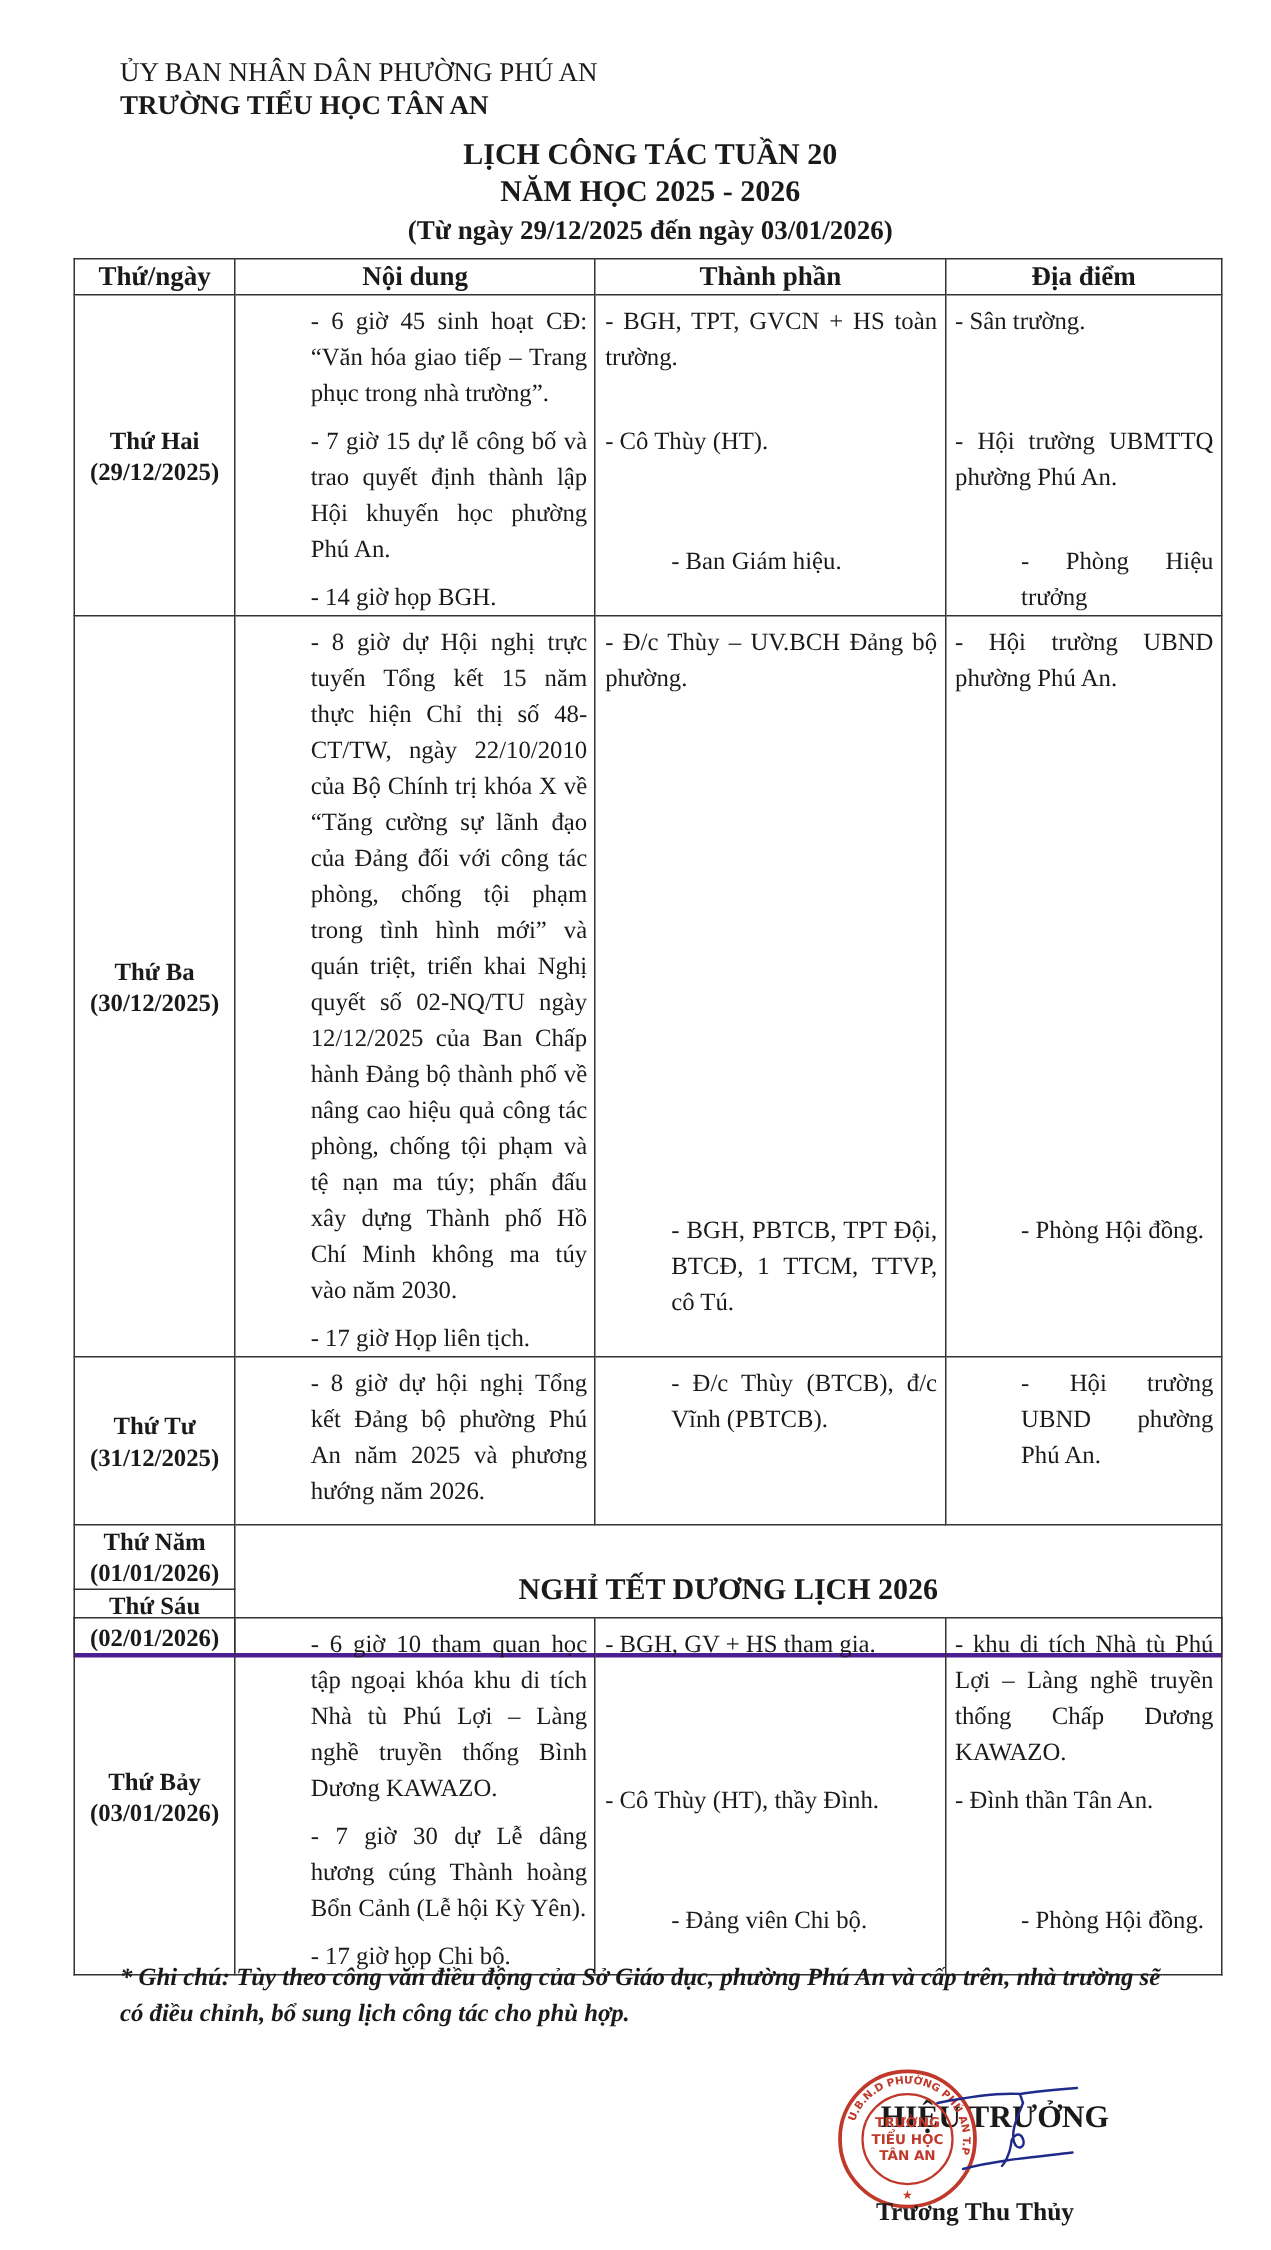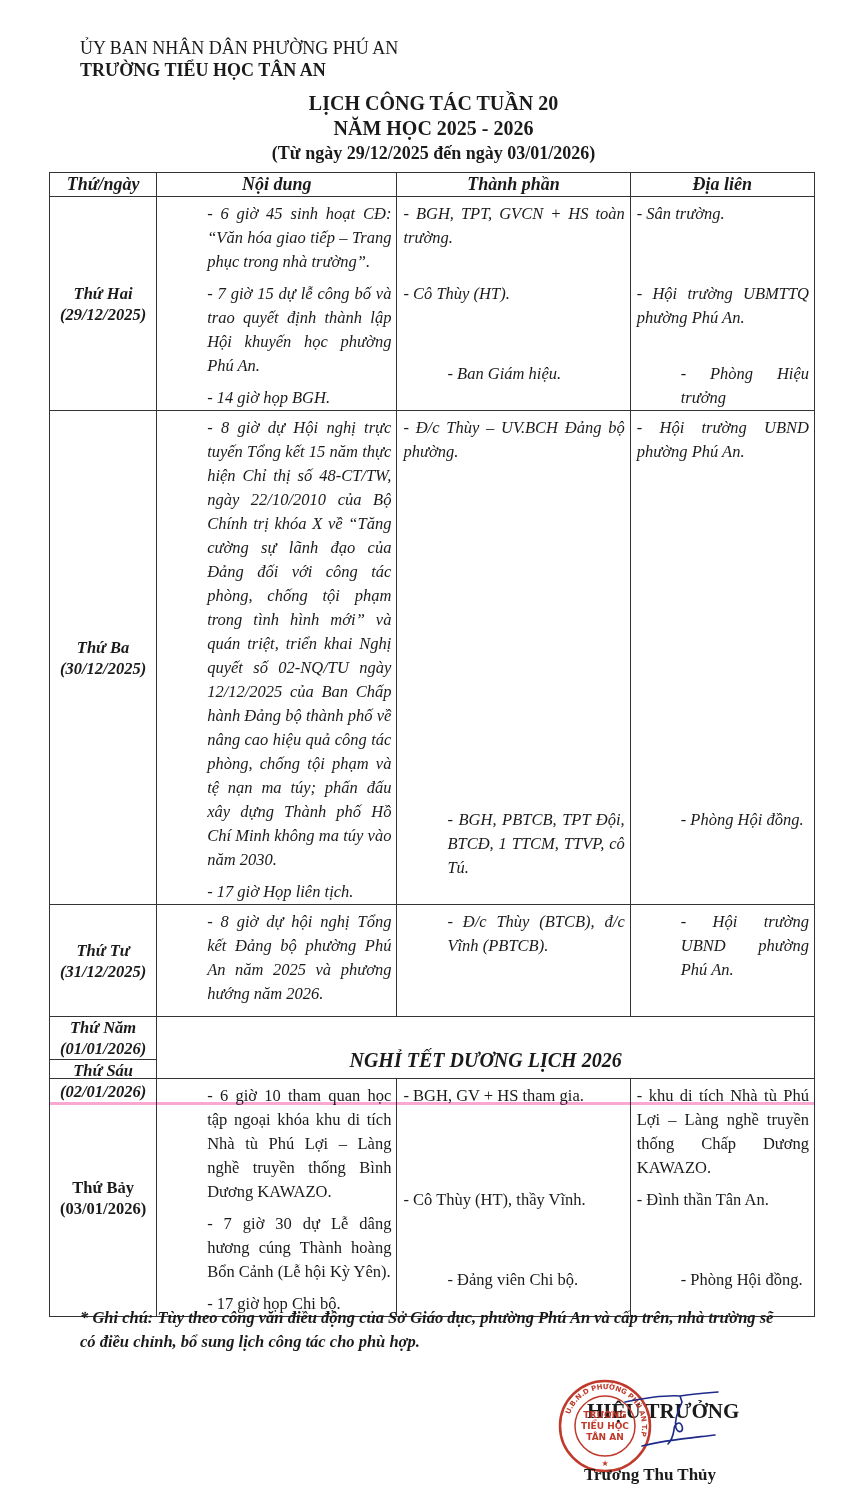--- a/index.html
+++ b/index.html
@@ -15,21 +15,21 @@
   table.sched { position:absolute; left:49px; width:766px; border-collapse:collapse;
                 table-layout:fixed; font-size:16.5px; line-height:24px; }
   table.sched td, table.sched th { border:1.5px solid #333; vertical-align:top; padding:0; }
   table.sched th { font-weight:bold; font-size:18px; height:23px; line-height:22px; text-align:center; }
   .c1 { width:107px; } .c2 { width:240px; } .c3 { width:233px; } .c4 { width:184px; }
   td.day { vertical-align:middle !important; text-align:center; font-weight:bold; font-size:16.5px; line-height:21px; }
   .cell { padding:5px 5px 0 6px; }
   .item { text-align:justify; text-align-last:left; margin-bottom:8px;margin-left:44px; }
   .item:last-child { margin-bottom:0; }
   td.holiday { vertical-align:middle !important; text-align:center; font-weight:bold; font-size:20px; }
-  table.tA { top:172px; border-bottom:3px solid #f9a8d4;font-style:italic; }
+  table.tA { top:172px; border-bottom:3px solid #4c1d95; }
   table.tB { top:1078px; }
 
   .note { position:absolute; left:80px; top:1306px; width:700px; font-size:16.5px;
           font-weight:bold; font-style:italic; line-height:24px; }
   .sig-title { position:absolute; left:587px; top:1354px; font-size:21px; font-weight:bold;margin-top:45px; }
   .stamp { position:absolute; left:557px; top:1378px; width:96px; height:96px; }
   .signature { position:absolute; left:620px; top:1390px; width:100px; height:60px; }
   .sig-name { position:absolute; left:584px; top:1465px; font-size:17px; font-weight:bold; }
 </style>
 </head>
@@ -47,21 +47,21 @@
       <col class="c1">
       <col class="c2">
       <col class="c3">
       <col class="c4">
     </colgroup>
   <tbody>
       <tr>
     <th>Thứ/ngày</th>
     <th>Nội dung</th>
     <th>Thành phần</th>
-    <th>Địa liên</th>
+    <th>Địa điểm</th>
   </tr>
 
   <tr style="height:197px;">
     <td class="day">
       <div>Thứ Hai</div>
       <div>(29/12/2025)</div>
     </td>
     <td>
           <div class="cell">
       <div class="item">- 6 giờ 45 sinh hoạt CĐ: “Văn hóa giao tiếp – Trang phục trong nhà trường”.</div>
@@ -165,21 +165,21 @@
     <td>
           <div class="cell">
       <div class="item">- 6 giờ 10 tham quan học tập ngoại khóa khu di tích Nhà tù Phú Lợi – Làng nghề truyền thống Bình Dương KAWAZO.</div>
       <div class="item">- 7 giờ 30 dự Lễ dâng hương cúng Thành hoàng Bổn Cảnh (Lễ hội Kỳ Yên).</div>
       <div class="item">- 17 giờ họp Chi bộ.</div>
     </div>
         </td>
     <td>
           <div class="cell">
       <div class="item" style="height:96px;margin:0 0 8px;">- BGH, GV + HS tham gia.</div>
-      <div class="item" style="height:72px;margin:0 0 8px;">- Cô Thùy (HT), thầy Vĩnh.</div>
+      <div class="item" style="height:72px;margin:0 0 8px;">- Cô Thùy (HT), thầy Đình.</div>
       <div class="item">- Đảng viên Chi bộ.</div>
     </div>
         </td>
     <td>
           <div class="cell">
       <div class="item" style="height:96px;margin:0 0 8px;">- khu di tích Nhà tù Phú Lợi – Làng nghề truyền thống Chấp Dương KAWAZO.</div>
       <div class="item" style="height:72px;margin:0 0 8px;">- Đình thần Tân An.</div>
       <div class="item">- Phòng Hội đồng.</div>
     </div>
         </td>

